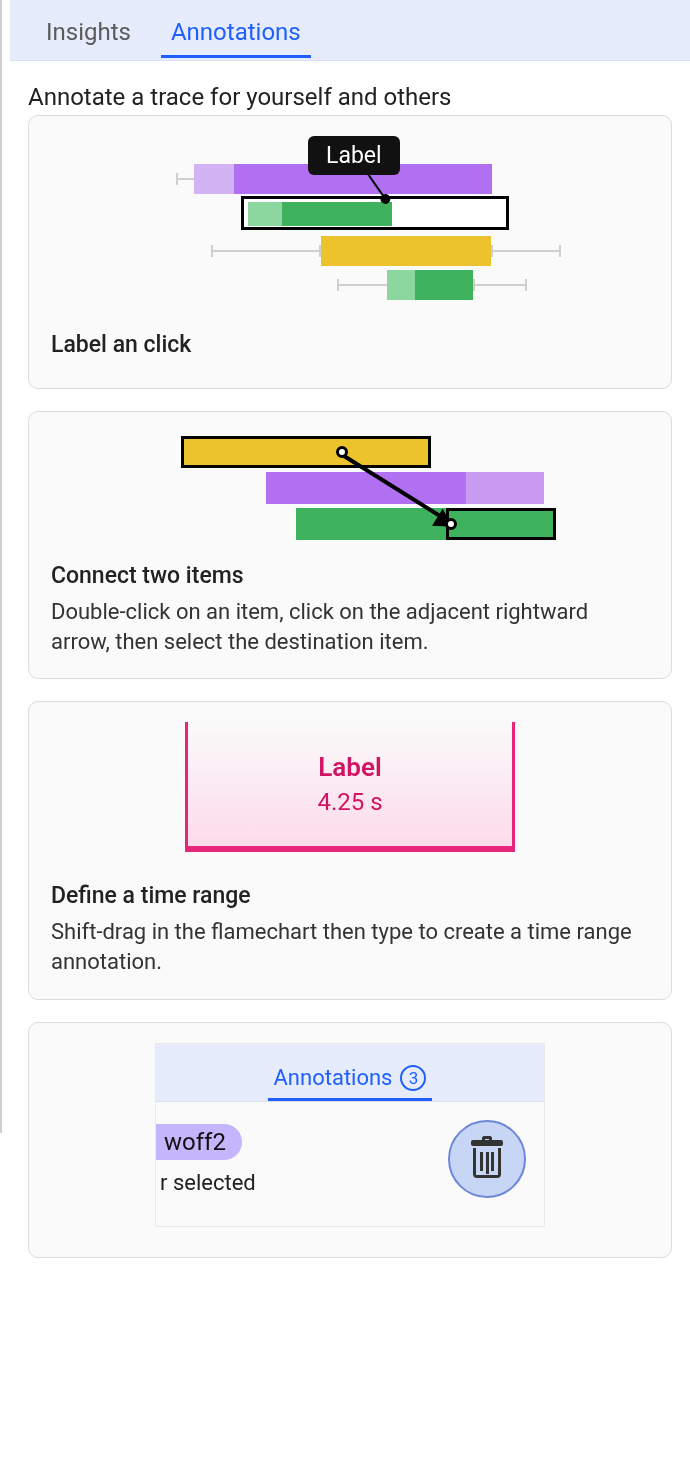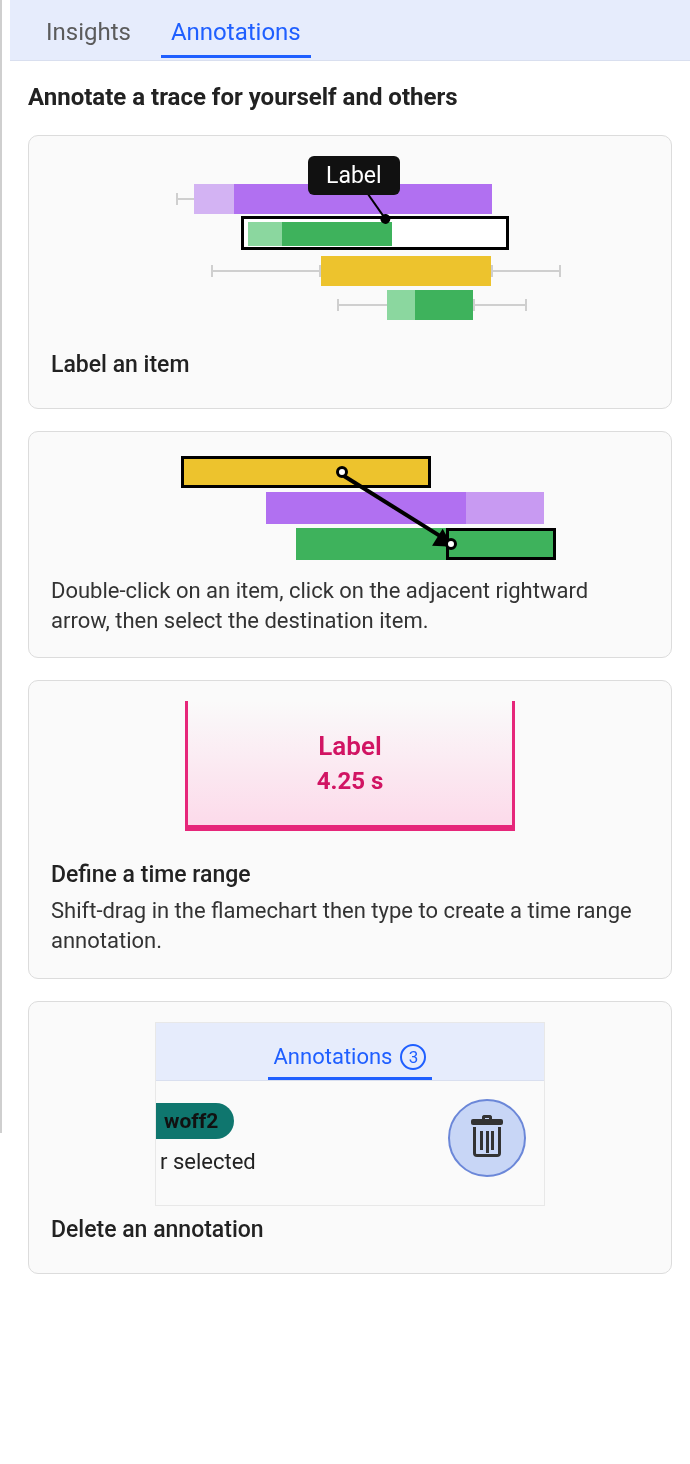--- a/index.html
+++ b/index.html
@@ -50,22 +50,22 @@
     left: 10px; right: 10px; bottom: 2px;
     height: 3px;
     background: #1f5fff;
   }
   .page {
     padding: 22px 18px 24px 18px;
     background: #ffffff;
   }
   .page-heading {
     font-size: 24px;
-    font-weight: 700;
-    margin-bottom: 24px;
+    font-weight: 400;
+    margin-bottom: 4px;
     color: #222;
   }
   .card {
     background: #fafafa;
     border: 1px solid #dcdcdc;
     border-radius: 10px;
     padding: 20px 22px 22px;
     margin-bottom: 22px;
   }
   .card-title {
@@ -121,43 +121,43 @@
   .range-box {
     width: 330px; height: 130px;
     border-left: 3px solid #e6267a;
     border-right: 3px solid #e6267a;
     border-bottom: 6px solid #e6267a;
     background: linear-gradient(to bottom, rgba(255,200,225,0) 0%, rgba(255,180,215,0.45) 100%);
     display:flex; flex-direction:column; align-items:center; justify-content:center;
     gap:6px;
   }
   .range-label { color:#d11463; font-size:26px; font-weight:600;}
-  .range-value { color:#d11463; font-size:24px; font-weight:700;}
+  .range-value { color:#d11463; font-size:24px; font-weight:400;}
   
   .illus4 { display:flex; justify-content:center; margin-bottom:8px;}
   .panel4 {
     width: 390px; background:#fff; border:1px solid #e8e8e8;
   }
   .panel4-tabs {
     height:58px; background:#e6ecfc; display:flex; align-items:flex-end; justify-content:center;
     border-bottom:1px solid #d9dfef;
   }
   .panel4-tab {
     font-size:22px; color:#1f5fff; padding:12px 6px 10px; position:relative; display:flex; align-items:center; gap:8px;
   }
   .panel4-tab::after{content:"";position:absolute;left:0;right:0;bottom:0;height:3px;background:#1f5fff;}
   .count-badge {
     display:inline-flex;width:26px;height:26px;border:2px solid #1f5fff;border-radius:50%;
     align-items:center;justify-content:center;font-size:17px;color:#1f5fff;
   }
   .panel4-body { padding: 22px 0 18px 0; position:relative; background:#fafafa;}
   .ann-row { position:relative; height:44px; }
   .chip {
-    position:absolute; left:0; top:0; height:36px; background:#0f766e; color:#111;
-    border-radius:0 18px 18px 0; padding:6px 16px 6px 8px; font-size:21px; display:flex;align-items:center;font-weight:bold;
+    position:absolute; left:0; top:0; height:36px; background:#c4b5fd; color:#111;
+    border-radius:0 18px 18px 0; padding:6px 16px 6px 8px; font-size:24px; display:flex;align-items:center;
   }
   .ann-text { position:absolute; left:4px; top:46px; font-size:22px; color:#222;}
   .delete-btn {
     position:absolute; right:18px; top:18px; width:78px;height:78px;border-radius:50%;
     background:#c8d6f6; border:2px solid #6b87d8; display:flex;align-items:center;justify-content:center;
     cursor:pointer;
   }
   .trash {
     width:32px;height:38px;position:relative;
   }
@@ -212,36 +212,37 @@
 
           <div style="position:absolute;top:134px;left:286px;">
             <div class="whisker" style="position:absolute;top:14px;left:0;width:56px;"></div>
             <div style="position:absolute;left:50px;display:flex;">
               <div class="bar green-light" style="width:28px;"></div>
               <div class="bar green" style="width:58px;"></div>
             </div>
             <div class="whisker" style="position:absolute;top:14px;left:136px;width:54px;"></div>
           </div>
         </div>
-        <div class="card-title">Label an item</div>
+        <div class="card-title">Label an click</div>
       </div>
 
       <div class="card">
         <div class="illus2">
           <div class="ibar yellow outlined" style="top:4px;left:130px;width:250px;"></div>
           <div class="ibar" style="top:40px;left:215px;width:200px;background:#b170f1;"></div>
           <div class="ibar" style="top:40px;left:415px;width:78px;background:#c89af2;"></div>
           <div class="ibar green outlined" style="top:76px;left:395px;width:110px;"></div>
           <div class="ibar green" style="top:76px;left:245px;width:150px;border:none;"></div>
 
           <div class="arrow-circ" style="top:14px;left:285px;"></div>
           <div class="arrow-line" style="top:22px;left:293px;width:130px;transform:rotate(32deg);"></div>
           <div class="arrow-head" style="top:80px;left:385px;transform:rotate(32deg);"></div>
           <div class="arrow-circ" style="top:86px;left:394px;"></div>
         </div>
+        <div class="card-title">Connect two items</div>
         <div class="card-body">Double-click on an item, click on the adjacent rightward arrow, then select the destination item.</div>
       </div>
 
       <div class="card">
         <div class="illus3">
           <div class="range-box">
             <div class="range-label">Label</div>
             <div class="range-value">4.25 s</div>
           </div>
         </div>
@@ -267,18 +268,17 @@
               <div class="delete-btn">
                 <div class="trash">
                   <div class="lid"></div>
                     <div class="body"></div>
                     <div class="mid"></div>
                 </div>
               </div>
             </div>
           </div>
         </div>
-        <div class="card-title">Delete an annotation</div>
       </div>
 
     </div>
   </div>
 </div>
 
 </body></html>

